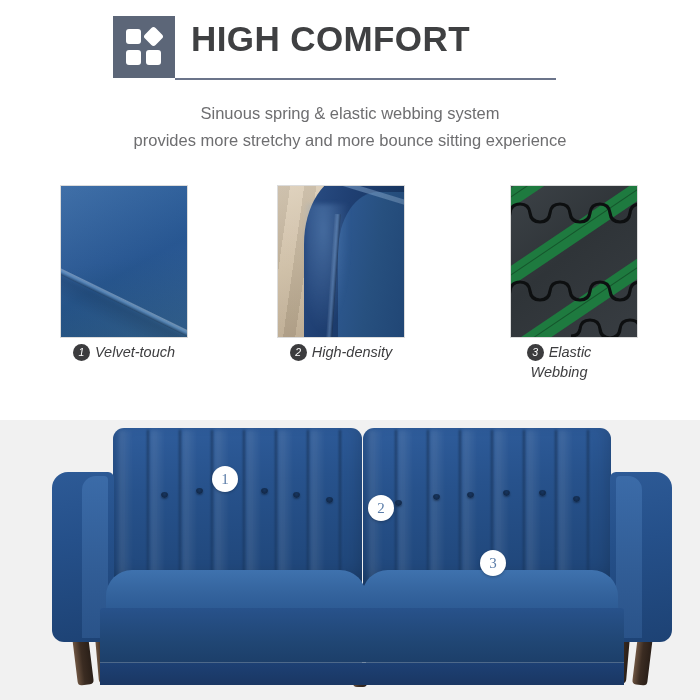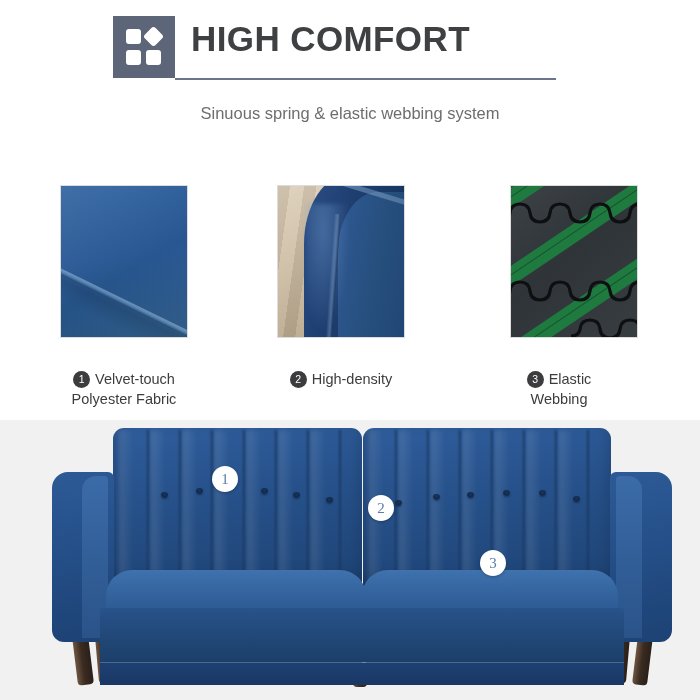--- a/index.html
+++ b/index.html
@@ -133,22 +133,22 @@
   .th3 .s2 { top:118px; }
   .th3 .s3 { top:196px; }
   .th3 .zig {
     position:absolute; left:-10px; width:170px; height:28px;
   }
   .th3 .z1 { top:14px; }
   .th3 .z2 { top:92px; }
   .th3 .z3 { top:130px; left:60px; }
 
   .caption {
-    margin-top:31px; font-size:14.5px; line-height:20px;
-    color:#3d3d3f; text-align:center;
+    margin-top:4px; font-size:14.5px; line-height:20px;
+    color:#3d3d3f; text-align:center;font-style:italic;
   }
   .cap-line1 { display:block; }
   .cap-line2 { display:block; }
   .badge {
     display:inline-block; width:17px; height:17px; border-radius:50%;
     background:#3c3c3e; color:#ffffff; font-size:10.5px; line-height:17px;
     text-align:center; vertical-align:1px; margin-right:5px; font-weight:400;
   }
 
   
@@ -257,32 +257,32 @@
       <span class="ic tr"></span>
       <span class="ic bl"></span>
       <span class="ic br"></span>
     </div>
     <div id="header-title">HIGH COMFORT</div>
     <div id="header-rule"></div>
   </div>
 
   <div id="subtitle">
     <div>Sinuous spring &amp; elastic webbing system</div>
+    <div>provides more stretchy and more bounce sitting experience</div>
   </div>
 
   <div id="features">
 
     <div class="feature f1">
       <div class="thumb th1">
         <span class="sh"></span>
         <span class="seam"></span>
       </div>
       <div class="caption">
         <span class="cap-line1"><span class="badge">1</span><span>Velvet-touch</span></span>
-        <span class="cap-line2">Polyester Fabric</span>
       </div>
     </div>
 
     <div class="feature f2">
       <div class="thumb th2">
         <span class="floor"></span>
         <span class="arm"></span>
         <span class="arm2"></span>
         <span class="gloss"></span>
         <span class="piping"></span>

